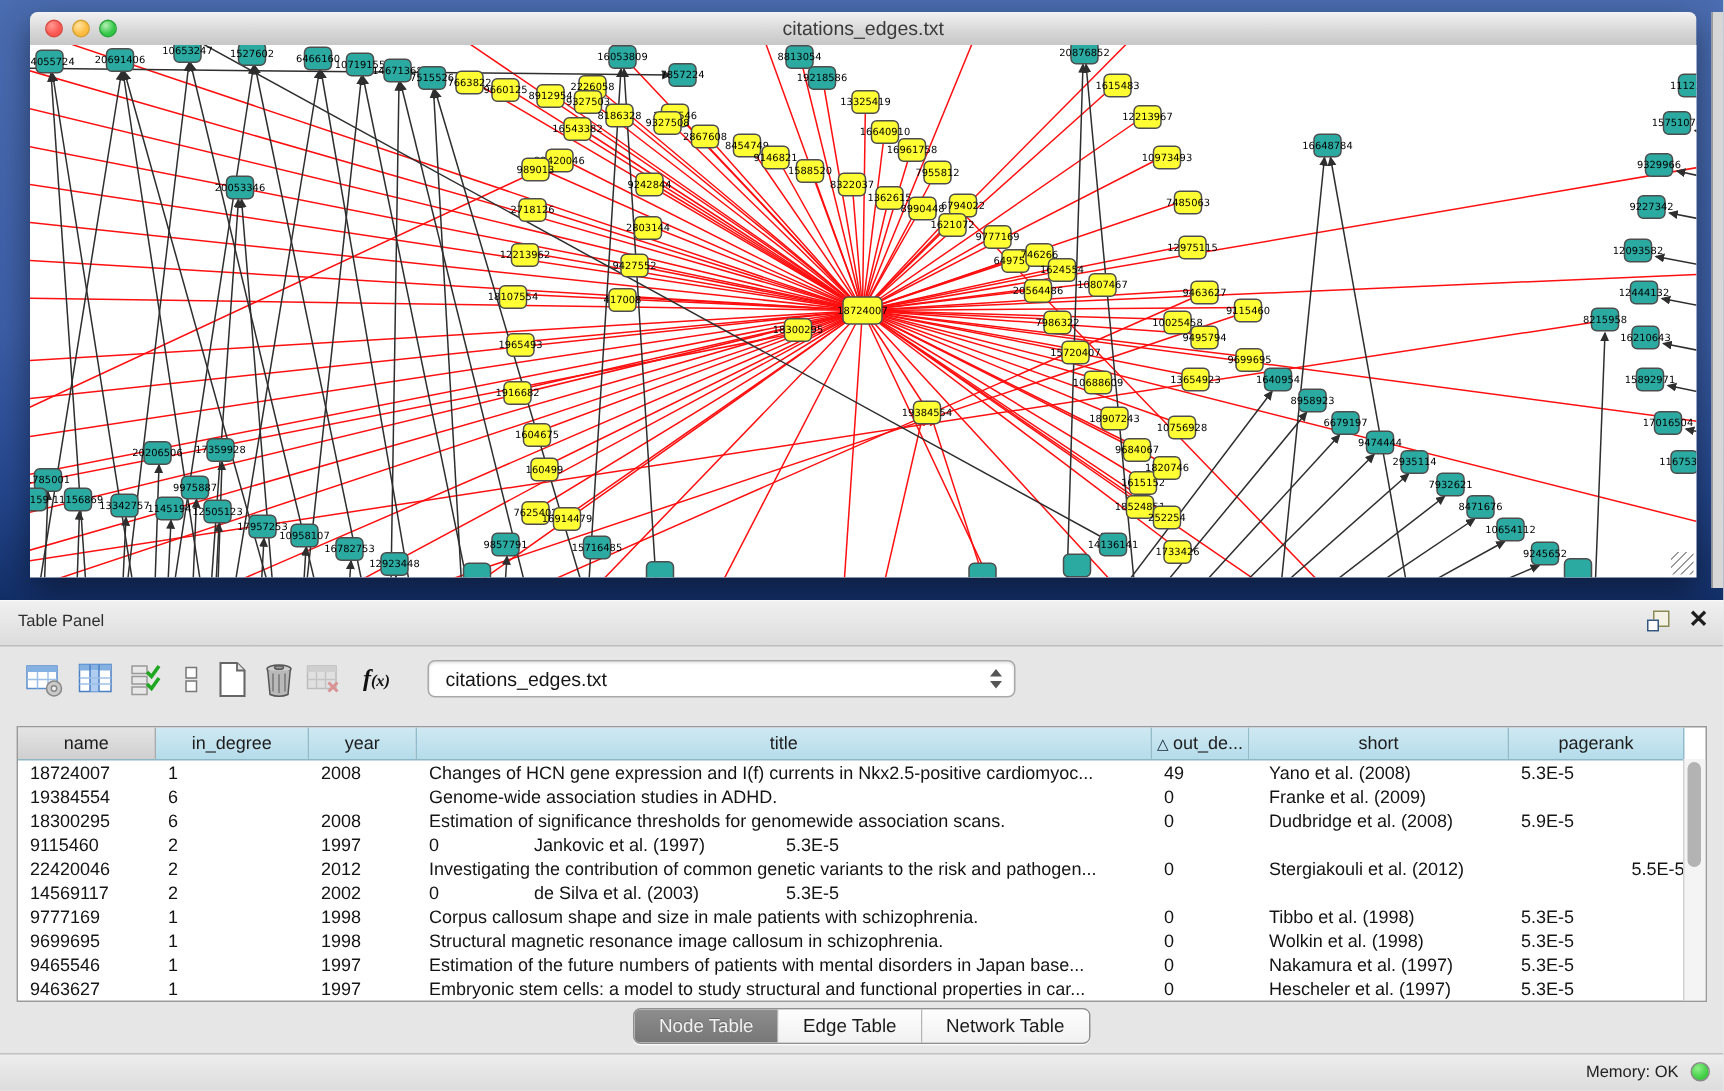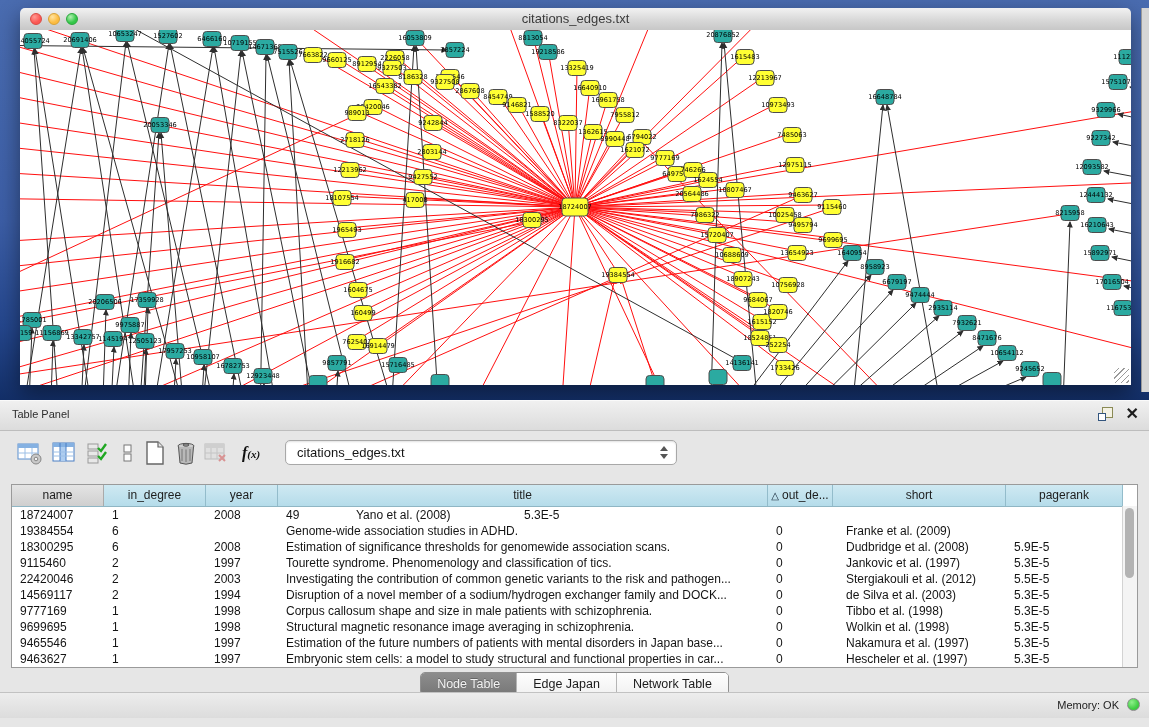--- a/index.html
+++ b/index.html
@@ -55,21 +55,21 @@
   .g-cell{box-sizing:border-box;padding-left:8px;font-size:12px;color:#141414;white-space:nowrap;overflow:hidden;}
   .vscroll{position:absolute;right:0;top:21px;bottom:0;width:14px;background:#f4f4f4;border-left:1px solid #d3d3d3;}
   .vthumb{position:absolute;left:2px;top:2px;width:9px;height:70px;background:#b3b3b3;border-radius:5px;}
   
   .tabbar{position:absolute;left:0;top:272px;width:100%;height:30px;display:flex;justify-content:center;}
   .seg{display:flex;border:1px solid #8f8f8f;border-radius:5px;overflow:hidden;height:22px;background:#fdfdfd;box-shadow:0 1px 0 rgba(255,255,255,.7);}
   .seg-btn{padding:0 16px;font-size:12.5px;line-height:22px;color:#1b1b1b;border-right:1px solid #b5b5b5;cursor:pointer;background:linear-gradient(#fefefe,#f1f1f1);}
   .seg-btn:last-child{border-right:none;}
   .seg-btn.sel{background:linear-gradient(#8d8d8d,#777);color:#f2f2f2;text-shadow:0 -1px 0 rgba(0,0,0,.25);}
   
-  .statusbar{position:absolute;left:0;top:292px;width:100%;height:25px;background:linear-gradient(#ededed,#dcdcdc);border-top:1px solid #c2c2c2;}
+  .statusbar{position:absolute;left:0;top:302px;width:100%;height:25px;background:linear-gradient(#ededed,#dcdcdc);border-top:1px solid #c2c2c2;}
   .mem{position:absolute;right:30px;top:6px;font-size:11px;color:#222;}
   .mem-dot{position:absolute;right:9px;top:5px;width:13px;height:13px;border-radius:50%;
     background:radial-gradient(circle at 35% 30%,#8ef08a,#3ecc41 65%);border:1px solid #8a8a8a;box-sizing:border-box;}
 </style>
 </head>
 <body>
 
 <div class="desktop">
   <div class="mac-window">
     <div class="titlebar">
@@ -606,20 +606,21 @@
         <div class="gh-cell" style="width: 490px;">title</div>
         <div class="gh-cell" style="width: 65px;"><span class="sort-tri">△</span>out_de...</div>
         <div class="gh-cell" style="width: 173px;">short</div>
         <div class="gh-cell" style="width: 117px;">pagerank</div>
       </div>
     <div class="grid-body" id="grid-body">
         <div class="g-row">
           <div class="g-cell" style="width: 92px;">18724007</div>
           <div class="g-cell" style="width: 102px;">1</div>
           <div class="g-cell" style="width: 72px;">2008</div>
+          <div class="g-cell" style="width: 490px;">Changes of HCN gene expression and I(f) currents in Nkx2.5-positive cardiomyoc...</div>
           <div class="g-cell" style="width: 65px;">49</div>
           <div class="g-cell" style="width: 173px; padding-left: 13px;">Yano et al. (2008)</div>
           <div class="g-cell" style="width: 117px;">5.3E-5</div>
         </div>
         <div class="g-row">
           <div class="g-cell" style="width: 92px;">19384554</div>
           <div class="g-cell" style="width: 102px;">6</div>
           <div class="g-cell" style="width: 72px; margin-top: 48px;">2009</div>
           <div class="g-cell" style="width: 490px;">Genome-wide association studies in ADHD.</div>
           <div class="g-cell" style="width: 65px;">0</div>
@@ -632,57 +633,55 @@
           <div class="g-cell" style="width: 72px;">2008</div>
           <div class="g-cell" style="width: 490px;">Estimation of significance thresholds for genomewide association scans.</div>
           <div class="g-cell" style="width: 65px;">0</div>
           <div class="g-cell" style="width: 173px; padding-left: 13px;">Dudbridge et al. (2008)</div>
           <div class="g-cell" style="width: 117px;">5.9E-5</div>
         </div>
         <div class="g-row">
           <div class="g-cell" style="width: 92px;">9115460</div>
           <div class="g-cell" style="width: 102px;">2</div>
           <div class="g-cell" style="width: 72px;">1997</div>
-          <div class="g-cell" style="width: 490px;">Tourette syndrome. Phenomenology and classification of tics.</div>
           <div class="g-cell" style="width: 65px;">0</div>
           <div class="g-cell" style="width: 173px; padding-left: 13px;">Jankovic et al. (1997)</div>
           <div class="g-cell" style="width: 117px;">5.3E-5</div>
         </div>
         <div class="g-row">
           <div class="g-cell" style="width: 92px;">22420046</div>
           <div class="g-cell" style="width: 102px;">2</div>
-          <div class="g-cell" style="width: 72px;">2003</div>
+          <div class="g-cell" style="width: 72px;">2012</div>
           <div class="g-cell" style="width: 490px;">Investigating the contribution of common genetic variants to the risk and pathogen...</div>
           <div class="g-cell" style="width: 65px;">0</div>
           <div class="g-cell" style="width: 173px; padding-left: 13px;">Stergiakouli et al. (2012)</div>
-          <div class="g-cell" style="width: 117px;">5.5E-5</div>
+          <div class="g-cell" style="width: 117px; text-align: right;">5.5E-5</div>
         </div>
         <div class="g-row">
           <div class="g-cell" style="width: 92px;">14569117</div>
           <div class="g-cell" style="width: 102px;">2</div>
-          <div class="g-cell" style="width: 72px;">1994</div>
-          <div class="g-cell" style="width: 490px;">Disruption of a novel member of a sodium/hydrogen exchanger family and DOCK...</div>
+          <div class="g-cell" style="width: 72px;">2002</div>
           <div class="g-cell" style="width: 65px;">0</div>
           <div class="g-cell" style="width: 173px; padding-left: 13px;">de Silva et al. (2003)</div>
           <div class="g-cell" style="width: 117px;">5.3E-5</div>
         </div>
         <div class="g-row">
           <div class="g-cell" style="width: 92px;">9777169</div>
           <div class="g-cell" style="width: 102px;">1</div>
           <div class="g-cell" style="width: 72px;">1998</div>
           <div class="g-cell" style="width: 490px;">Corpus callosum shape and size in male patients with schizophrenia.</div>
           <div class="g-cell" style="width: 65px;">0</div>
           <div class="g-cell" style="width: 173px; padding-left: 13px;">Tibbo et al. (1998)</div>
           <div class="g-cell" style="width: 117px;">5.3E-5</div>
         </div>
         <div class="g-row">
           <div class="g-cell" style="width: 92px;">9699695</div>
           <div class="g-cell" style="width: 102px;">1</div>
           <div class="g-cell" style="width: 72px;">1998</div>
-          <div class="g-cell" style="width: 490px;">Structural magnetic resonance image averaging in schizophrenia.</div>
+          <div class="g-cell" style="width: 490px;">Structural magnetic resonance image callosum in schizophrenia.</div>
           <div class="g-cell" style="width: 65px;">0</div>
           <div class="g-cell" style="width: 173px; padding-left: 13px;">Wolkin et al. (1998)</div>
           <div class="g-cell" style="width: 117px;">5.3E-5</div>
         </div>
         <div class="g-row">
           <div class="g-cell" style="width: 92px;">9465546</div>
           <div class="g-cell" style="width: 102px;">1</div>
           <div class="g-cell" style="width: 72px;">1997</div>
           <div class="g-cell" style="width: 490px;">Estimation of the future numbers of patients with mental disorders in Japan base...</div>
           <div class="g-cell" style="width: 65px;">0</div>
@@ -700,21 +699,21 @@
         </div>
       </div>
     <div class="vscroll">
         <div class="vthumb"></div>
       </div>
   </div>
 
   <div class="tabbar">
     <div class="seg" id="seg-tabs">
         <div class="seg-btn sel">Node Table</div>
-        <div class="seg-btn">Edge Japan</div>
+        <div class="seg-btn">Edge Table</div>
         <div class="seg-btn">Network Table</div>
       </div>
   </div>
 
   <div class="statusbar">
     <span class="mem">Memory: OK</span>
     <span class="mem-dot"></span>
   </div>
 </div>
 

